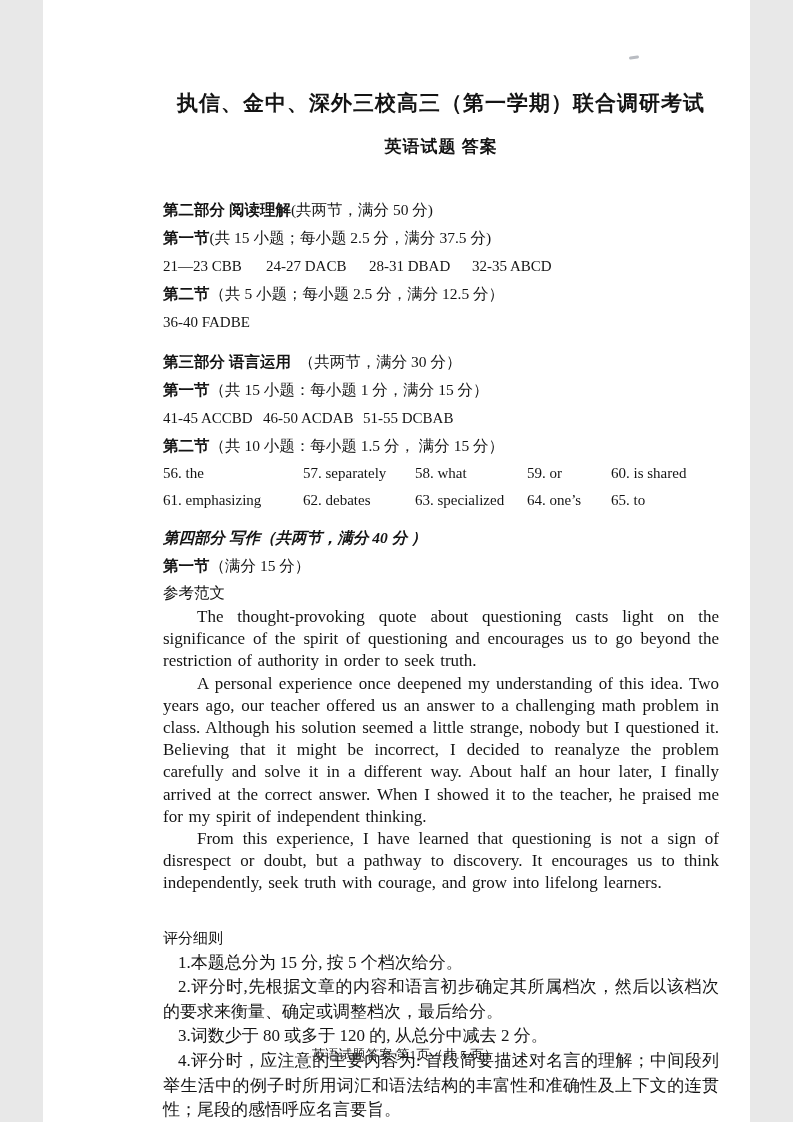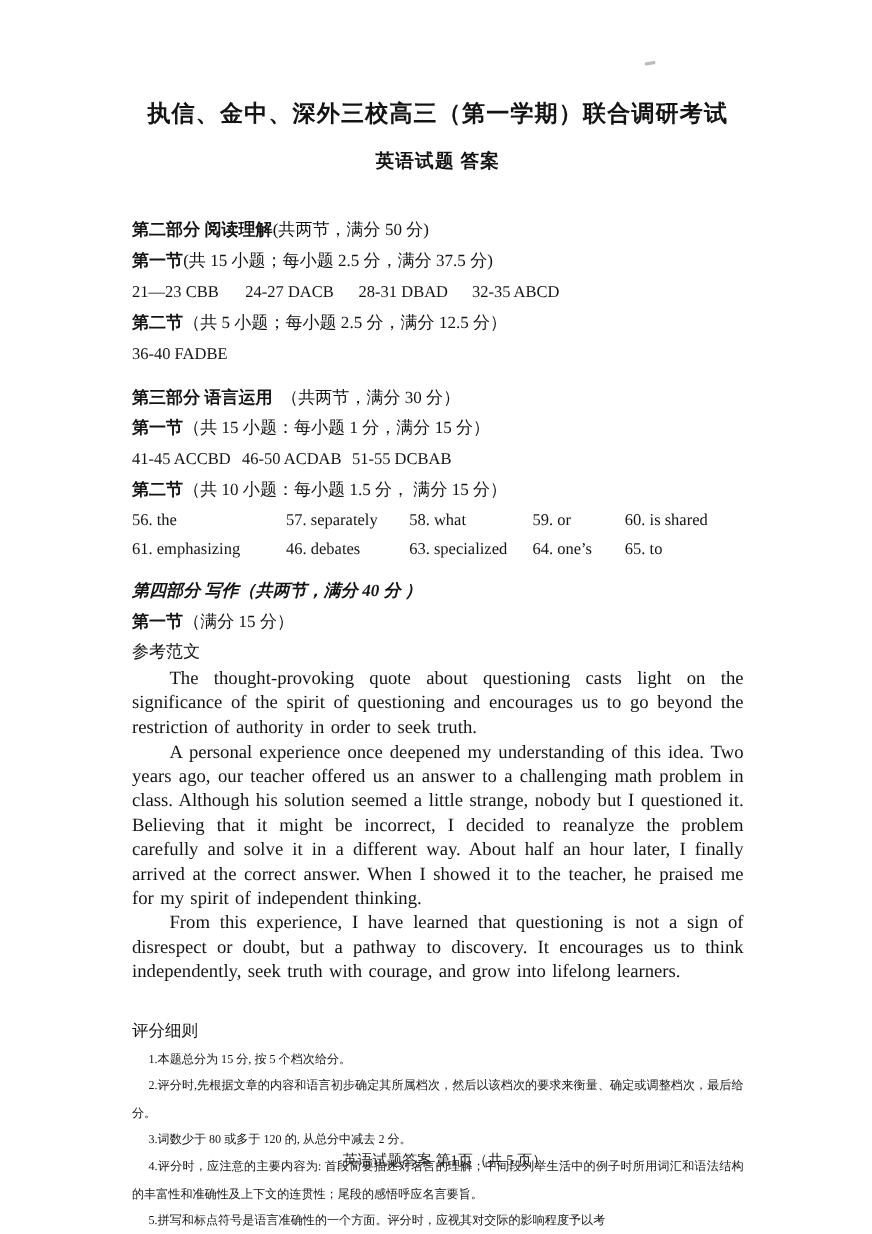--- a/index.html
+++ b/index.html
@@ -1,19 +1,19 @@
 <!DOCTYPE html>
 <html><head>
 <meta charset="utf-8">
 <style>
   * { margin: 0; padding: 0; box-sizing: border-box; }
   html, body { background: #e8e8e8; }
   .page {
     position: relative;
-    width: 793px;
+    width: 707px;
     height: 1122px;
     margin: 0 auto;
     background: #ffffff;
     font-family: "Liberation Serif", "DejaVu Serif", serif;
     color: #141414;
     overflow: hidden;
   }
   .content {
     position: absolute;
     left: 120px;
@@ -69,21 +69,21 @@
     text-indent: 34px;
     word-spacing: 1.5px;
   }
   .rubric-label {
     font-size: 15px;
     line-height: 26px;
     margin-top: 30px;
     font-weight: bold;
   }
   .rubric p {
-    font-size: 11px;
+    font-size: 17px;
     line-height: 24.6px;
     text-indent: 15px;
     text-align: justify;
   }
   .page-footer {
     position: absolute;
     left: 16px;
     right: 0;
     bottom: 58px;
     text-align: center;
@@ -139,21 +139,21 @@
 
       <div class="fill-grid">
         <span>56. the</span>
         <span>57. separately</span>
         <span>58. what</span>
         <span>59. or</span>
         <span>60. is shared</span>
       </div>
       <div class="fill-grid">
         <span>61. emphasizing</span>
-        <span>46. debates</span>
+        <span>62. debates</span>
         <span>63. specialized</span>
         <span>64. one’s</span>
         <span>65. to</span>
       </div>
 
       <p class="line bold gap-before-sm">第四部分 写作（共两节，满分 40 分 ）</p>
 
       <p class="line"><span class="bold">第一节</span><span>（满分 15 分）</span></p>
 
       <p class="sample-label">参考范文</p>

